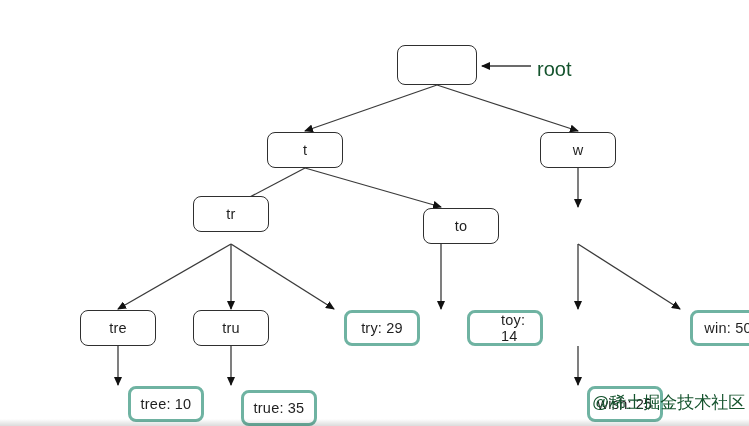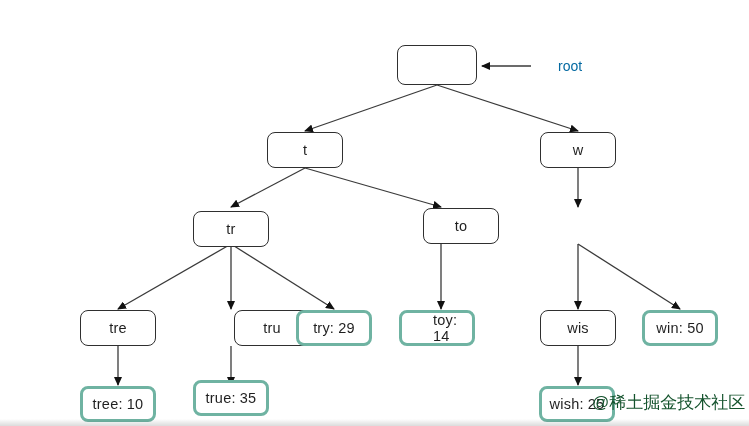--- a/index.html
+++ b/index.html
@@ -15,25 +15,25 @@
     position:absolute;
     width:76px;height:36px;
     box-sizing:border-box;
     border:1.4px solid #2f2f2f;
     border-radius:8px;
     background:#ffffff;
     display:flex;align-items:center;justify-content:center;
     font-size:14.5px;color:#1f1f1f;
     letter-spacing:0.2px;
   }
-  .node.value{border:3px solid #6fb3a2;}
+  .node.value{border:3px solid #6fb3a2;margin-left:48px;}
   .node.root{width:80px;height:40px;}
   .pointer-label{
     position:absolute;
-    font-size:14px;color:#0369a1;margin-left:21px;
+    font-size:20px;color:#14532d;
   }
   .watermark{
     position:absolute;
     left:592px;top:391px;
     font-size:17px;
     color:#14532d;
     white-space:nowrap;
     z-index:5;
     pointer-events:none;
   }
@@ -72,30 +72,29 @@
     <line x1="531" y1="66" x2="482" y2="66" stroke="#3a3a3a" stroke-width="1.3" marker-end="url(#arrow)"></line>
   </svg>
 
   <div class="pointer-label" style="left:537px;top:58px;">root</div>
 
   <div class="node root" style="left:397px;top:45px;"></div>
 
   <div class="node" style="left:267px;top:132px;">t</div>
   <div class="node" style="left:540px;top:132px;">w</div>
 
-  <div class="node" style="left:193px;top:211px;">tr</div>
+  <div class="node" style="left:193px;top:196px;">tr</div>
   <div class="node" style="left:423px;top:208px;">to</div>
 
   <div class="node" style="left:80px;top:310px;">tre</div>
-  <div class="node" style="left:193px;top:310px;margin-left:41px;">tru</div>
+  <div class="node" style="left:193px;top:310px;">tru</div>
   <div class="node value" style="left:296px;top:310px;">try: 29</div>
-  <div class="node value" style="left:399px;top:310px;padding-left:31px;">toy: 14</div>
-  <div class="node" style="left:540px;top:310px;">wis</div>
+  <div class="node value" style="left:419px;top:310px;padding-left:31px;">toy: 14</div>
   <div class="node value" style="left:642px;top:310px;text-align:center;">win: 50</div>
 
   <div class="node value" style="left:80px;top:386px;">tree: 10</div>
-  <div class="node value" style="left:193px;top:380px;">true: 35</div>
+  <div class="node value" style="left:193px;top:390px;">true: 35</div>
   <div class="node value" style="left:539px;top:386px;">wish: 25</div>
 
   <div class="watermark">@稀土掘金技术社区</div>
 
   <div class="bottom-fade"></div>
 </div>
 
 </body></html>

